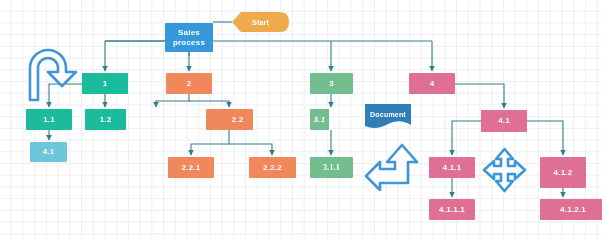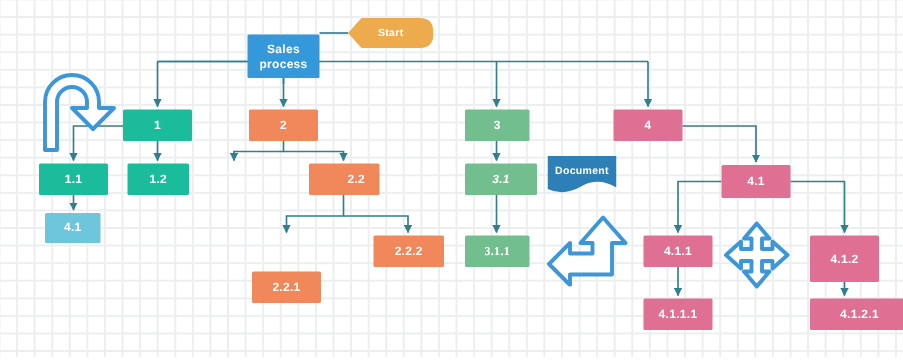--- a/index.html
+++ b/index.html
@@ -129,24 +129,24 @@
     </div>
 
     <div class="node" style="left:82px; top:73px; width:46px; height:21px; background:#1abc9c;">1</div>
     <div class="node" style="left:166px; top:73px; width:46px; height:21px; background:#f0885c;">2</div>
     <div class="node" style="left:310px; top:73px; width:43px; height:21px; background:#72be8e;">3</div>
     <div class="node" style="left:409px; top:73px; width:46px; height:21px; background:#df7093;">4</div>
 
     <div class="node" style="left:26px; top:109px; width:46px; height:21px; background:#1abc9c;">1.1</div>
     <div class="node" style="left:85px; top:109px; width:41px; height:21px; background:#1abc9c;">1.2</div>
     <div class="node" style="left:206px; top:109px; width:47px; height:21px; background:#f0885c;padding-left:16px;">2.2</div>
-    <div class="node" style="left:310px; top:109px; width:48px; height:21px; background:#72be8e;font-style:italic;">3.1</div>
+    <div class="node" style="left:310px; top:109px; width:19px; height:21px; background:#72be8e;font-style:italic;">3.1</div>
     <div class="node" style="left:30px; top:142px; width:37px; height:20px; background:#6ec6dd;">4.1</div>
 
-    <div class="node" style="left:168px; top:157px; width:46px; height:21px; background:#f0885c;margin-top:24px;">2.2.1</div>
+    <div class="node" style="left:168px; top:157px; width:46px; height:21px; background:#f0885c;">2.2.1</div>
     <div class="node" style="left:249px; top:157px; width:47px; height:21px; background:#f0885c;">2.2.2</div>
     <div class="node" style="left:310px; top:157px; width:43px; height:21px; background:#72be8e;font-family:Liberation Serif, serif;">3.1.1</div>
 
     <div class="node" style="left:481px; top:110px; width:46px; height:22px; background:#df7093;">4.1</div>
     <div class="node" style="left:429px; top:157px; width:46px; height:21px; background:#df7093;">4.1.1</div>
     <div class="node" style="left:540px; top:157px; width:46px; height:31px; background:#df7093;">4.1.2</div>
     <div class="node" style="left:429px; top:199px; width:46px; height:21px; background:#df7093;">4.1.1.1</div>
     <div class="node" style="left:540px; top:199px; width:66px; height:21px; background:#df7093;">4.1.2.1</div>
 
     <svg class="deco" style="left:365px; top:104px;" width="46" height="27" viewBox="0 0 46 27">

